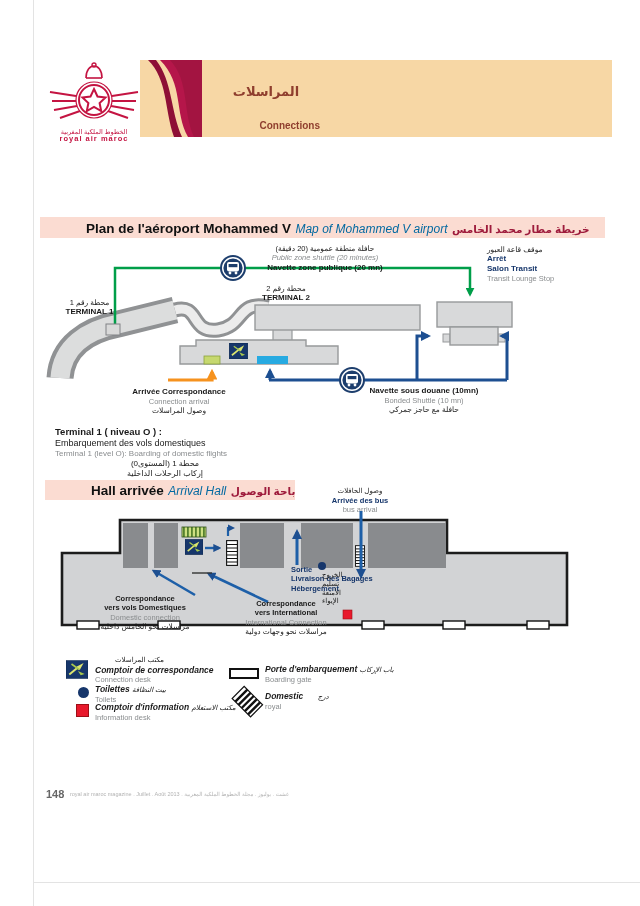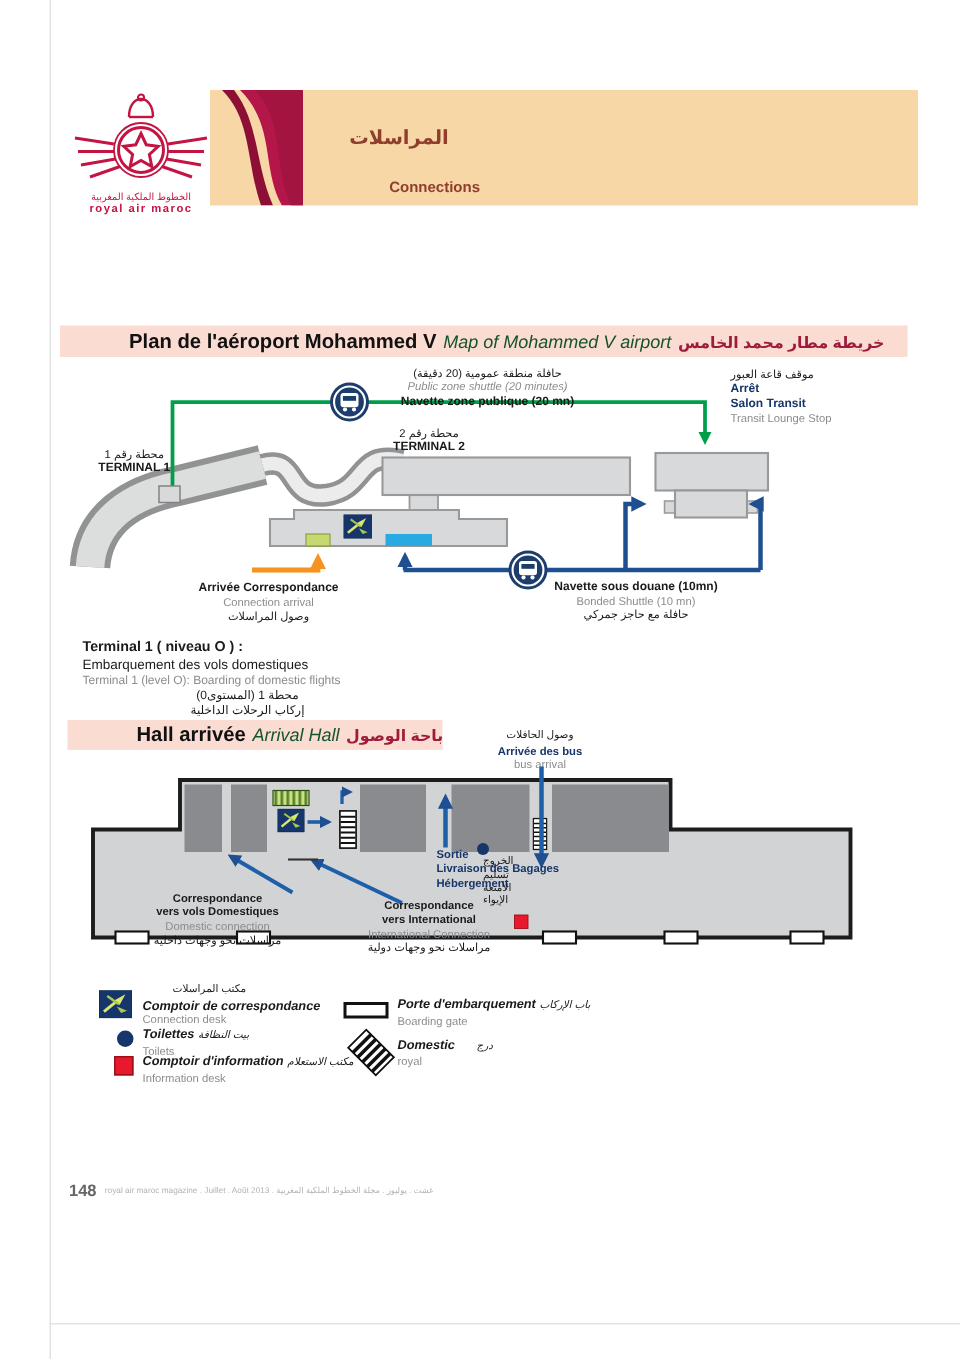--- a/index.html
+++ b/index.html
@@ -17,21 +17,21 @@
   .edge-h{position:absolute;left:33px;top:882px;width:607px;height:1px;background:#e3e3e3;}
   .band-peach{position:absolute;left:140px;top:60px;width:472px;height:77px;background:#f7d7a5;}
   .band-pink{background:#fbdcd2;}
   .hdr-ar{left:216px;top:84px;width:100px;font-size:13px;}
   .hdr-fr{left:178px;top:102px;font-size:14.5px;color:#111;}
   .hdr-en{left:220px;top:120px;width:100px;text-align:right;font-size:10px;}
   .brandtxt{left:38px;top:128px;width:112px;text-align:center;color:#c41442;line-height:1.15;}
   .map-title{left:40px;top:217px;width:565px;height:21px;line-height:21px;padding-left:8px;box-sizing:border-box;}
   .hall-title{left:45px;top:480px;width:250px;height:20px;line-height:20px;padding-left:8px;box-sizing:border-box;}
   .t-fr{font-size:13.5px;font-weight:bold;color:#111;margin-left:38px;}
-  .t-en{font-size:12px;font-style:italic;color:#14532d;}
+  .t-en{font-size:12px;font-style:italic;color:#0369a1;}
   .t-ar{font-size:10.5px;font-weight:bold;color:#9e1b3c;}
   .lbl{line-height:1.25;}
   .fz7{font-size:7px;} .fz75{font-size:7.5px;} .fz8{font-size:8px;} .fz85{font-size:8.5px;font-style:italic;}
   .fz9{font-size:9px;} .fz95{font-size:9.5px;}
   .legend-dot{position:absolute;left:78px;top:687px;width:11px;height:11px;border-radius:50%;background:#16366b;}
   .legend-red{position:absolute;left:76px;top:704px;width:13px;height:13px;background:#e8192c;border:1px solid #9e0f17;box-sizing:border-box;}
   .legend-gate{position:absolute;left:229px;top:668px;width:30px;height:11px;background:#fff;border:2px solid #111;box-sizing:border-box;}
   .footer{left:46px;top:788px;font-size:5.5px;color:#b3b3b3;}
   .footer .num{font-size:11px;color:#666;font-weight:bold;margin-right:4px;vertical-align:-2px;}
 </style>
@@ -253,21 +253,21 @@
   <div class="abs lbl" style="left:322px;top:571px;width:34px;">
     <div class="fz7">الخروج</div>
     <div class="fz7">تسليم الأمتعة</div>
     <div class="fz7">الإيواء</div>
   </div>
 
   <div class="abs lbl ctr" style="left:95px;top:594px;width:100px;">
     <div class="fz75 b">Correspondance</div>
     <div class="fz75 b">vers vols Domestiques</div>
     <div class="fz75 gray">Domestic connection</div>
-    <div class="fz75">مراسلات نحو وجهات داخلية</div>
+    <div class="fz75">مراسلات نحو الخامس داخلية</div>
   </div>
 
   <div class="abs lbl ctr" style="left:238px;top:599px;width:96px;">
     <div class="fz75 b">Correspondance</div>
     <div class="fz75 b">vers International</div>
     <div class="fz75 gray">International Connection</div>
     <div class="fz75">مراسلات نحو وجهات دولية</div>
   </div>
 
   <svg class="abs" style="left:66px;top:660px;" width="22" height="19" viewBox="0 0 20 17">

